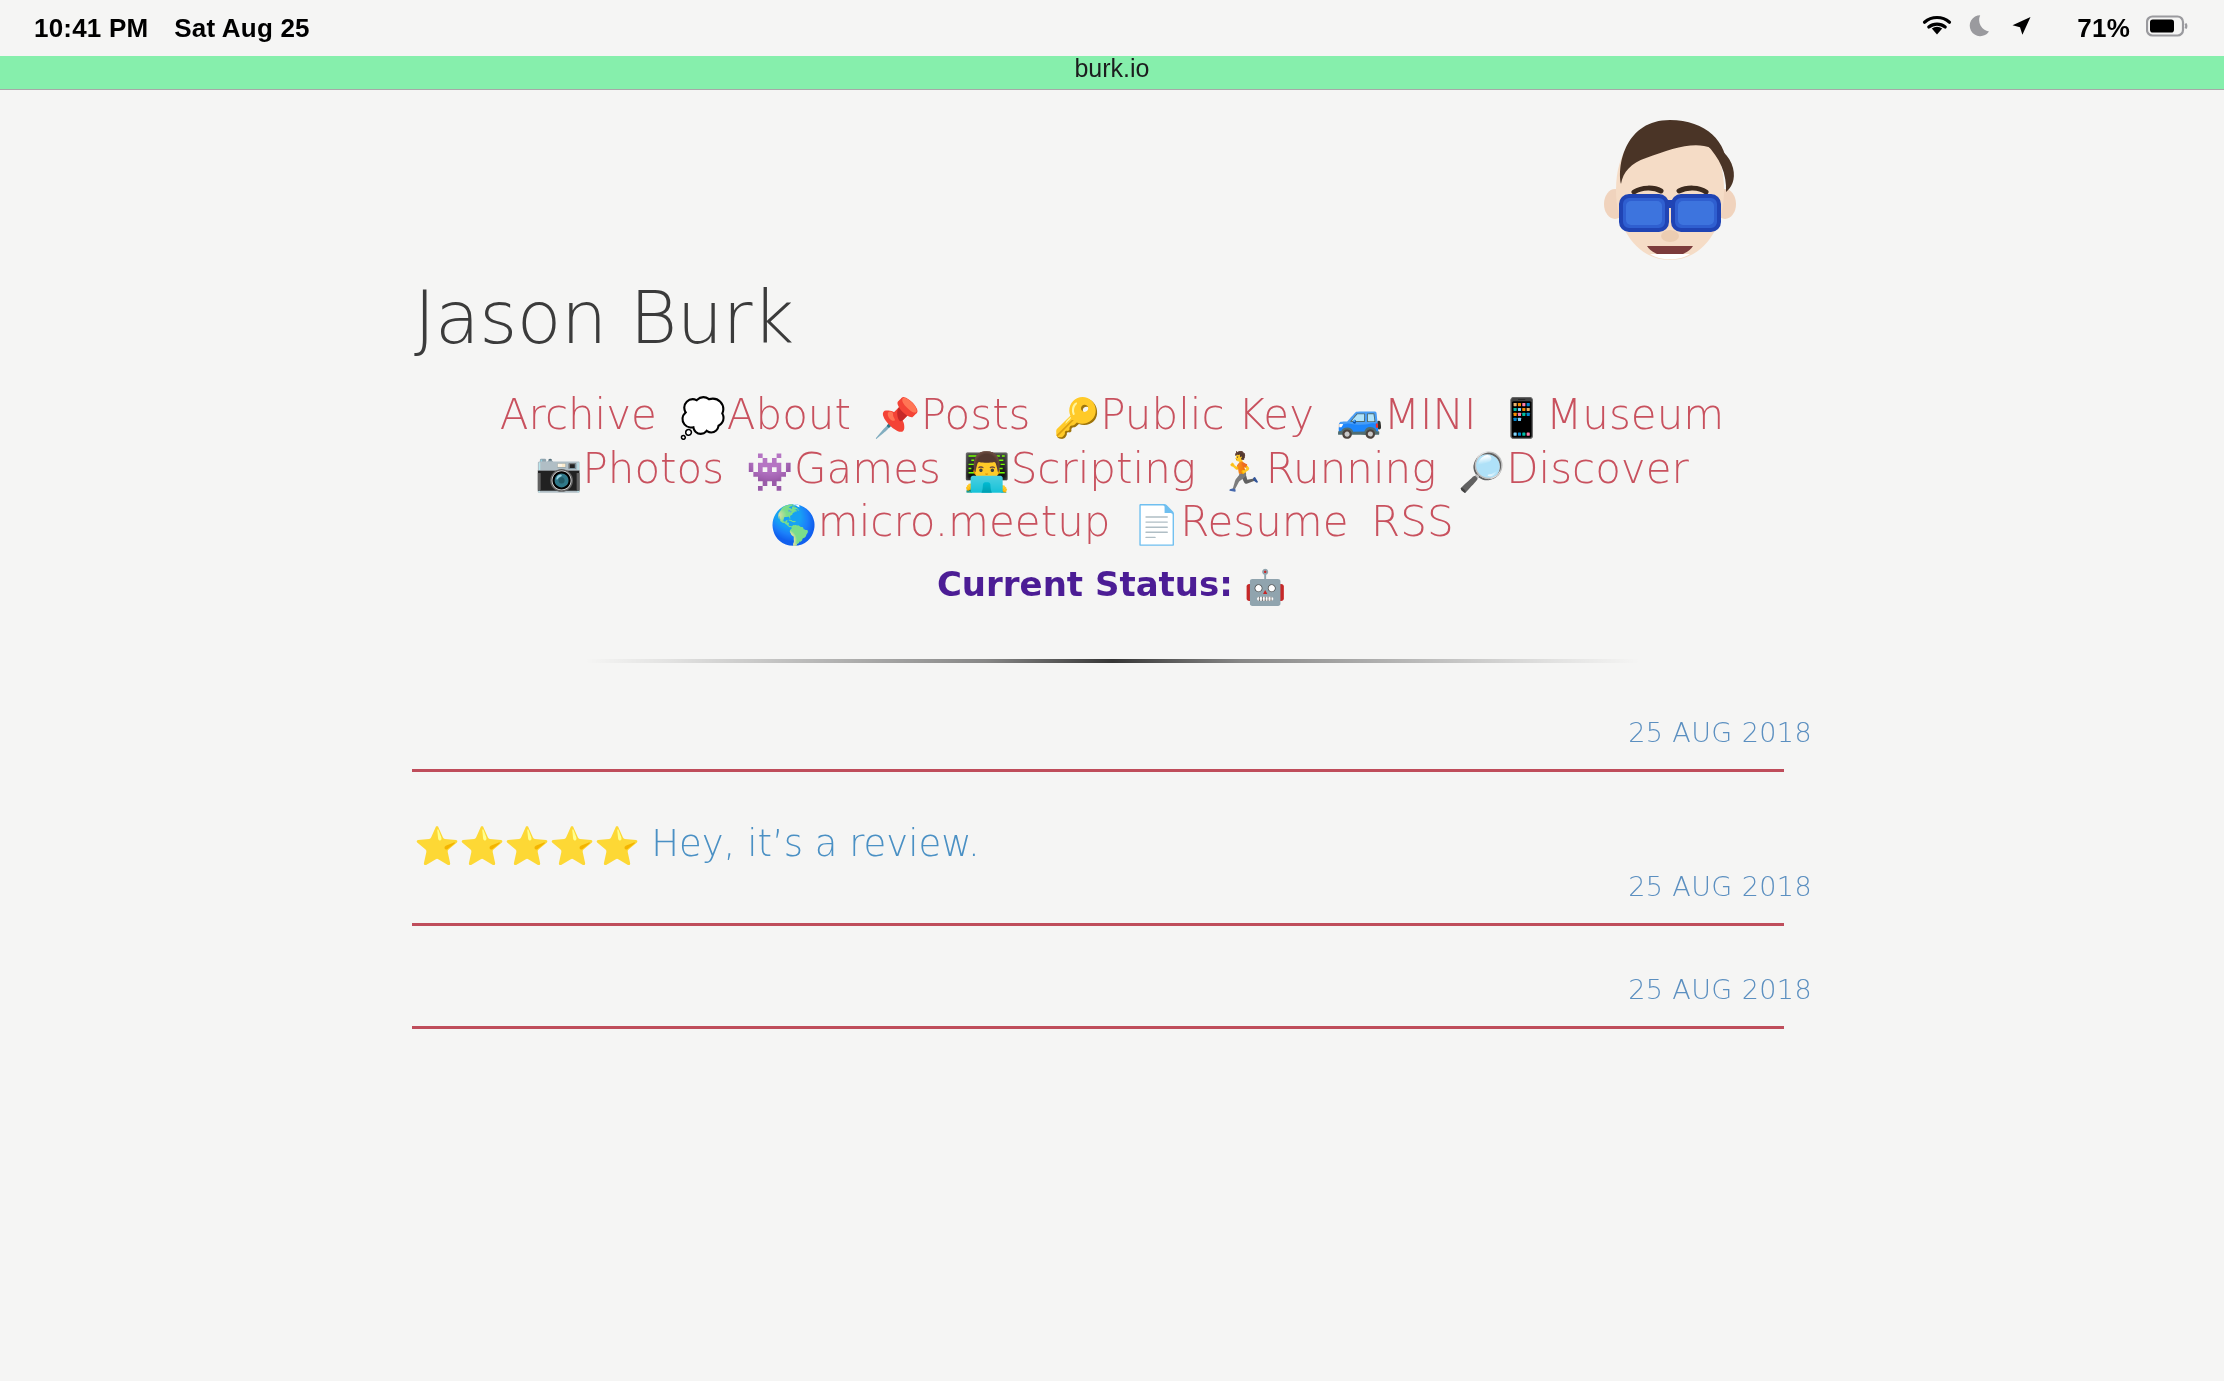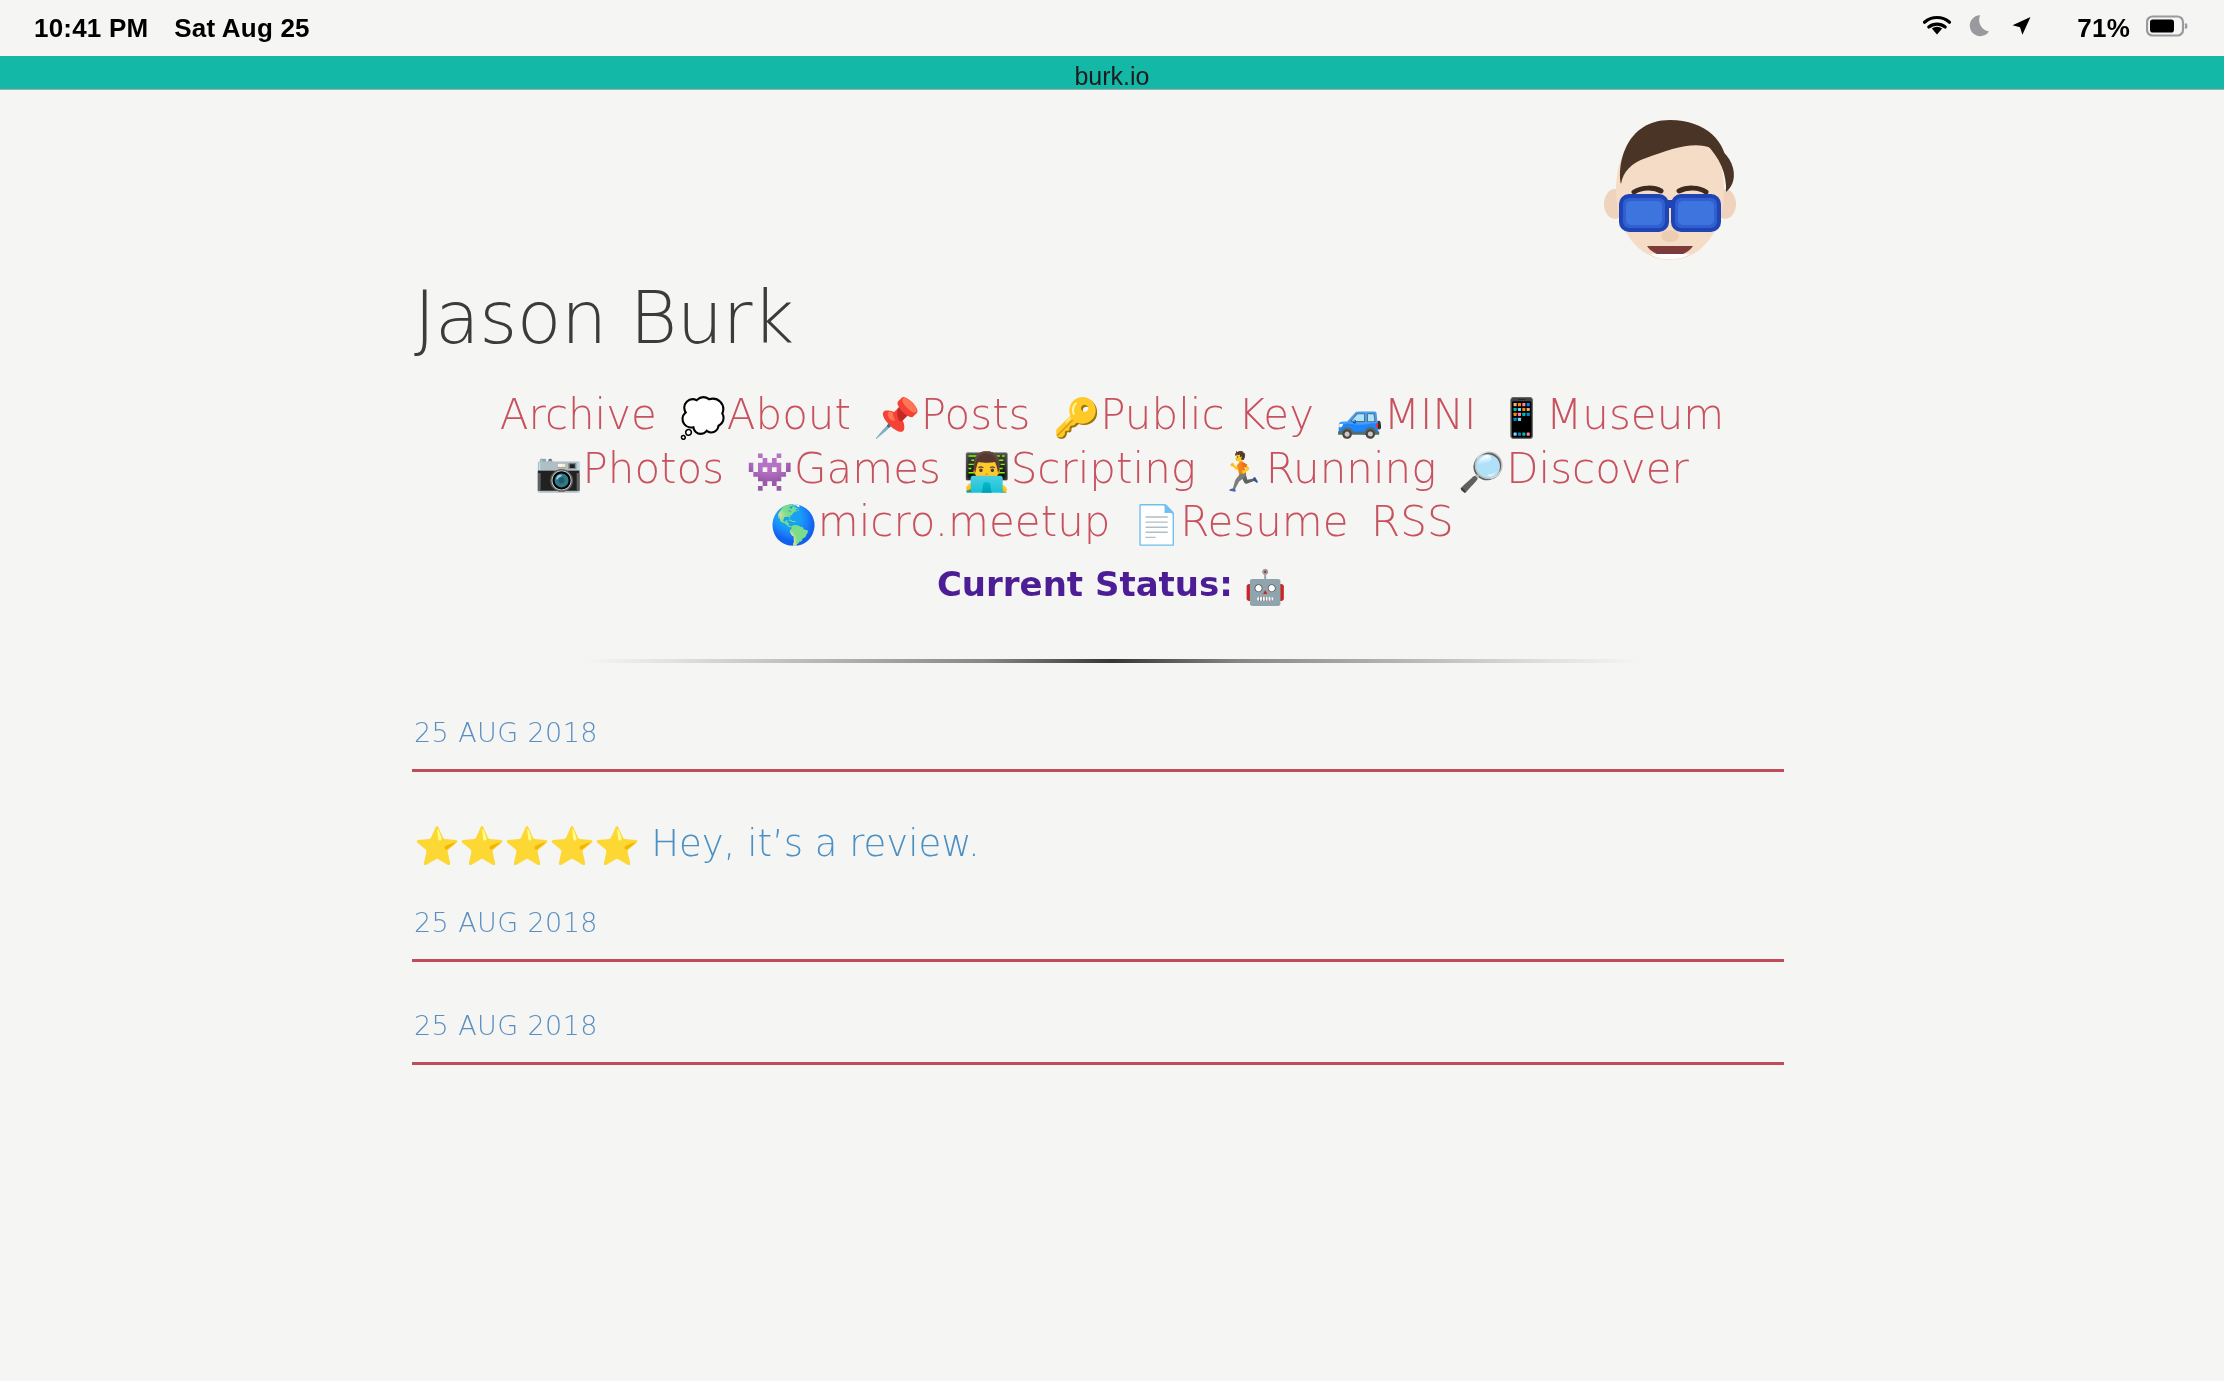--- a/index.html
+++ b/index.html
@@ -45,23 +45,23 @@
     color: #000;
     letter-spacing: 0.2px;
     margin-left: 28px;
   }
   .sb-icon { display: block; }
 
   
   #url-bar {
     height: 34px;
     display: flex;
-    align-items: flex-end;
+    align-items: flex-start;
     justify-content: center;
-    background: #14b8a6;
+    background: #86efac;
     border-bottom: 1px solid #a8a8a8;
     box-sizing: border-box;
   }
   #url-text {
     font-size: 25px;
     color: #1c1c1e;
     line-height: 1;
   }
 
   
@@ -167,23 +167,23 @@
     vertical-align: -3px;
     letter-spacing: -1px;
   }
   .post-date {
     display: block;
     font-family: "DejaVu Sans", sans-serif;
     font-weight: 300;
     font-size: 27px;
     color: #5b8fc0;
     text-decoration: none;
-    margin-top: 36px;
     padding-left: 2px;
     letter-spacing: 0.4px;
+    text-align: right;
   }
   .post-rule {
     border: 0;
     border-top: 3px solid #bf4d5b;
     margin: 21px 0 0 0;
     width: 1372px;
   }
   .post + .post { margin-top: 48px; }
 </style>
 </head>

